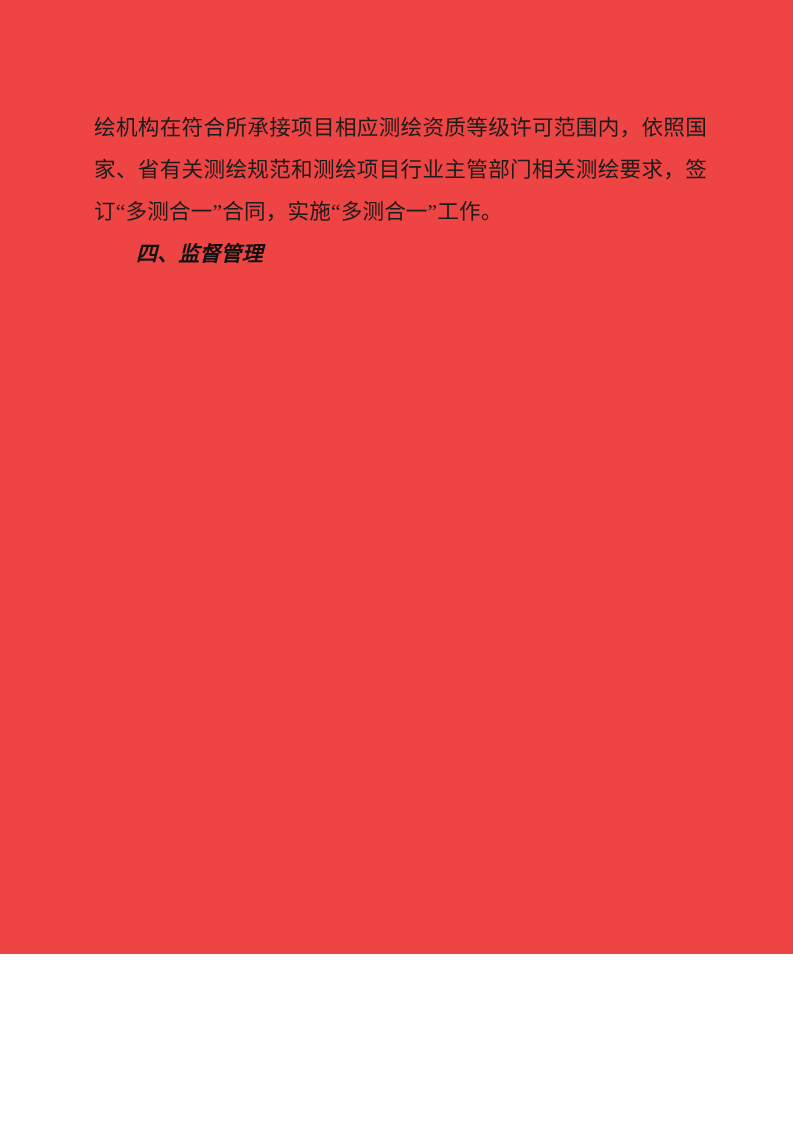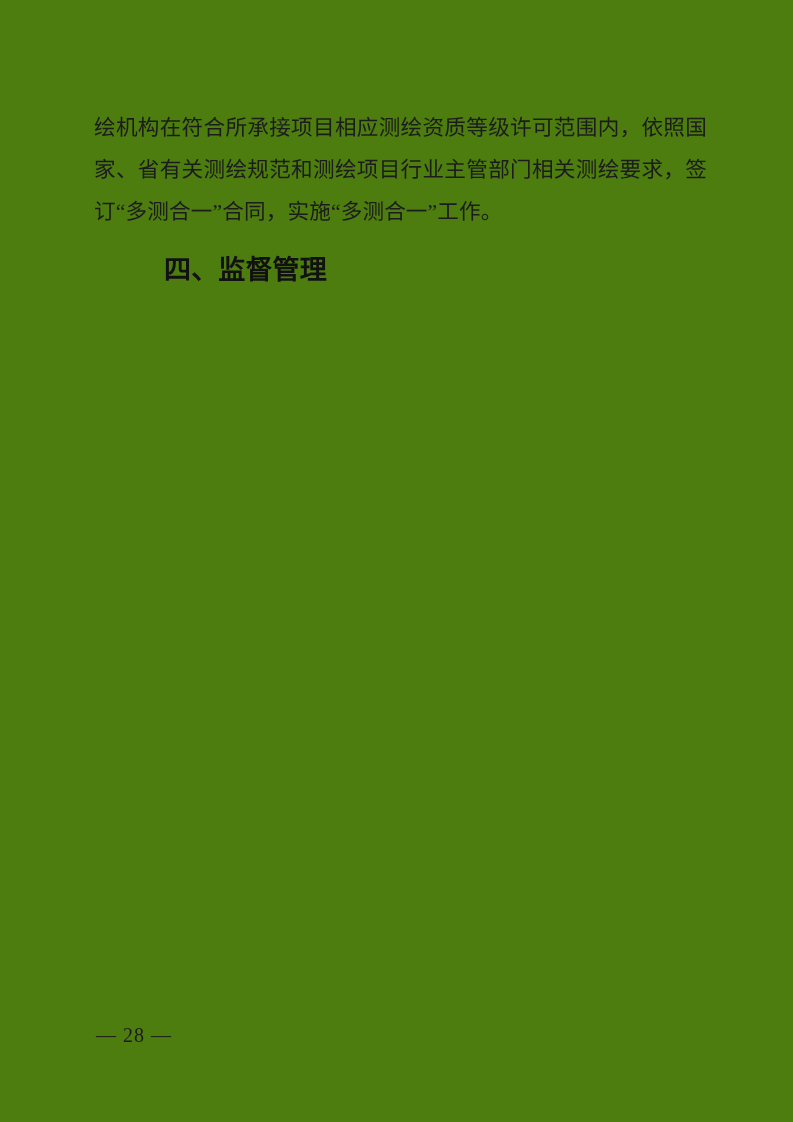--- a/index.html
+++ b/index.html
@@ -3,22 +3,22 @@
 <meta charset="utf-8">
 <style>
   html, body {
     margin: 0;
     padding: 0;
     background: #ffffff;
   }
   .page {
     position: relative;
     width: 793px;
-    height: 1122px;
-    background: #4d7c0f;
+    height: 954px;
+    background: #ef4444;
     overflow: hidden;
     font-family: "Liberation Serif", "DejaVu Serif", serif;
     color: #1c1c1c;
   }
   .content {
     position: absolute;
     left: 94px;
     top: 107px;
     width: 613px;
   }
@@ -29,29 +29,30 @@
     line-height: 42px;
     letter-spacing: 0.15px;
     text-align: justify;
     text-indent: 2em;
     word-break: break-all;
   }
   .para.continuation {
     text-indent: 0;
   }
   .heading {
-    margin: 16px;
+    margin: 0;
     padding: 0;
-    font-size: 27px;
+    font-size: 21px;
     line-height: 42px;
     letter-spacing: 0.15px;
     text-indent: 2em;
     font-weight: bold;
     font-family: "Liberation Sans", "DejaVu Sans", sans-serif;
     color: #111111;
+    font-style: italic;
   }
   .page-footer {
     position: absolute;
     left: 96px;
     top: 1022px;
     font-size: 20px;
     line-height: 26px;
     letter-spacing: 1px;
     color: #1c1c1c;
     font-family: "Liberation Serif", "DejaVu Serif", serif;

